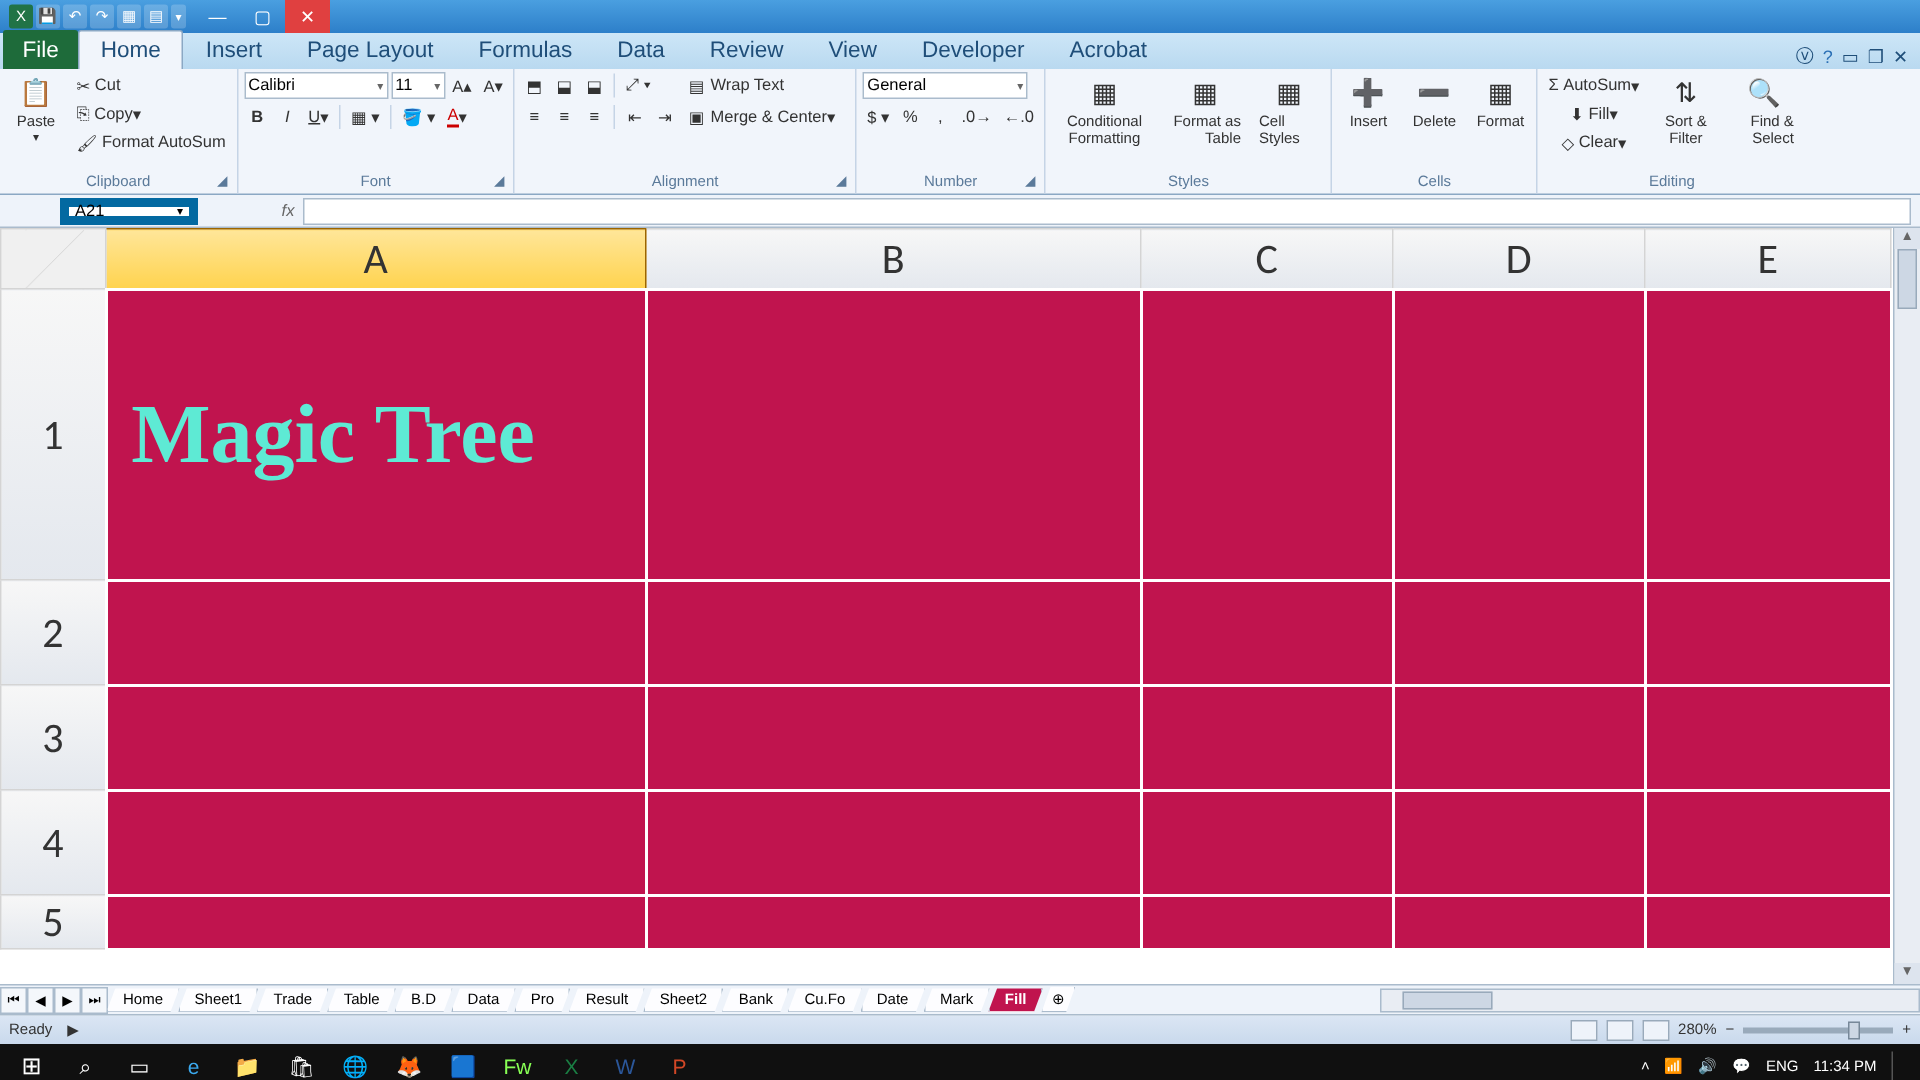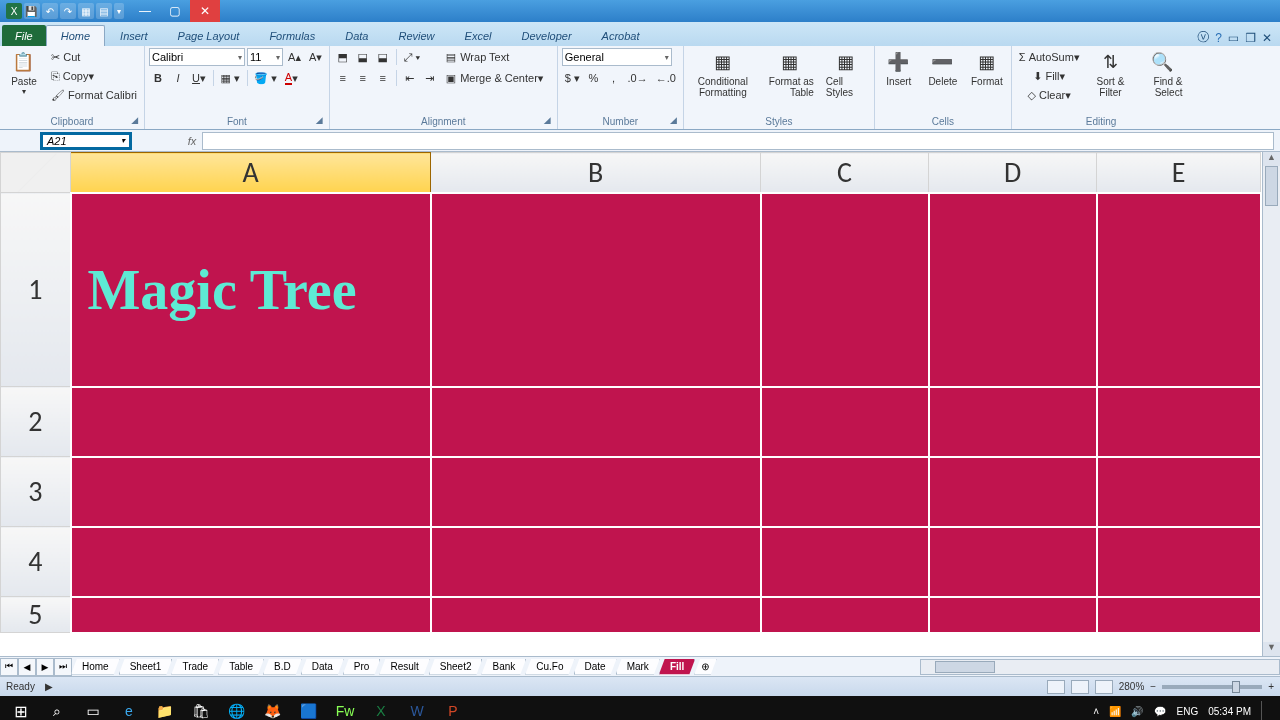--- a/index.html
+++ b/index.html
@@ -9,21 +9,21 @@
 .titlebar { height: 22px; background: linear-gradient(#4a9fe0, #2d7fc9); display: flex; align-items: center; color: #fff; }
 .titlebar .qat { display: flex; align-items: center; gap: 2px; padding: 0 6px; }
 .titlebar .qat-icon { width: 16px; height: 16px; background: rgba(255,255,255,.2); border-radius: 2px; display: flex; align-items: center; justify-content: center; font-size: 10px; }
 .titlebar .title { flex: 1; text-align: center; font-size: 12px; }
 .titlebar .winctrl { display: flex; }
 .titlebar .winctrl div { width: 30px; height: 22px; display: flex; align-items: center; justify-content: center; font-size: 12px; cursor: pointer; }
 .titlebar .winctrl .close { background: #e04040; }
 
 
 .tabs { height: 24px; background: linear-gradient(#cde6f7, #b9d9f0); display: flex; align-items: flex-end; padding-left: 2px; }
-.tab { padding: 4px 14px; font-size: 11px; color: #1f4e79; cursor: pointer; border: 1px solid transparent; border-bottom: none; font-style: italic; }
+.tab { padding: 4px 14px; font-size: 15px; color: #1f4e79; cursor: pointer; border: 1px solid transparent; border-bottom: none; }
 .tab.file { background: #1e6b3a; color: #fff; border-radius: 2px 2px 0 0; padding: 4px 12px; }
 .tab.active { background: #f1f5fb; border-color: #8ba8c4; border-radius: 2px 2px 0 0; }
 .tabs .right { margin-left: auto; display: flex; gap: 6px; padding-right: 8px; align-items: center; color: #1f4e79; font-size: 12px; }
 
 
 .ribbon { height: 84px; background: #f1f5fb; border-bottom: 1px solid #8ba8c4; display: flex; }
 .group { border-right: 1px solid #c5d4e6; display: flex; flex-direction: column; padding: 2px 4px 0 4px; }
 .group-body { flex: 1; display: flex; gap: 4px; align-items: flex-start; }
 .group-label { text-align: center; font-size: 10px; color: #5b7a9a; padding: 1px 0 2px; position: relative; }
 .group-label .dlg { position: absolute; right: 2px; top: 0; font-size: 9px; color: #5b7a9a; }
@@ -31,21 +31,21 @@
 .vbtn .ico { width: 24px; height: 24px; display: flex; align-items: center; justify-content: center; font-size: 18px; margin-bottom: 2px; }
 .stack { display: flex; flex-direction: column; gap: 1px; }
 .hrow { display: flex; gap: 2px; align-items: center; }
 .sbtn { min-width: 18px; height: 18px; border: 1px solid transparent; display: flex; align-items: center; justify-content: center; font-size: 11px; cursor: pointer; padding: 0 2px; color: #333; }
 .combo { height: 18px; border: 1px solid #abc; background: #fff; display: flex; align-items: center; padding: 0 2px; font-size: 11px; }
 .combo .dd { margin-left: auto; font-size: 8px; color: #666; padding-left: 3px; }
 .sep { width: 1px; height: 50px; background: #c5d4e6; margin: 4px 2px; }
 
 
 .fbar { height: 22px; border-bottom: 1px solid #abc; display: flex; align-items: center; background: #eef3fa; }
-.namebox { width: 92px; height: 18px; border: 3px solid #0369a1; background: #fff; margin-left: 40px; display: flex; align-items: center; padding: 0 4px; font-size: 11px; font-style: italic; }
+.namebox { width: 92px; height: 18px; border: 6px solid #0369a1; background: #fff; margin-left: 40px; display: flex; align-items: center; padding: 0 4px; font-size: 11px; }
 .namebox .dd { margin-left: auto; font-size: 8px; }
 .fxlabel { width: 20px; text-align: center; font-style: italic; color: #666; margin-left: 50px; }
 .fxinput { flex: 1; height: 18px; border: 1px solid #abc; background: #fff; margin-right: 6px; }
 
 
 .gridwrap { position: relative; height: 504px; overflow: hidden; display: flex; }
 .gridmain { flex: 1; overflow: hidden; position: relative; }
 table.sheet { border-collapse: collapse; table-layout: fixed; }
 table.sheet th, table.sheet td { border: 1px solid #d4d4d4; }
 table.sheet thead th { background: linear-gradient(#f7f7f7,#e4e8ee); height: 40px; font-weight: normal; font-size: 28px; color: #333; font-family: Calibri, sans-serif; }
@@ -107,21 +107,21 @@
 </div>
 
 <div class="tabs">
   <div class="tab file">File</div>
   <div class="tab active">Home</div>
   <div class="tab">Insert</div>
   <div class="tab">Page Layout</div>
   <div class="tab">Formulas</div>
   <div class="tab">Data</div>
   <div class="tab">Review</div>
-  <div class="tab">Excel</div>
+  <div class="tab">View</div>
   <div class="tab">Developer</div>
   <div class="tab">Acrobat</div>
   <div class="right">
     <span>ⓥ</span>
     <span style="color:#2a6fb5">?</span>
     <span>▭</span>
     <span>❐</span>
     <span>✕</span>
   </div>
 </div>
@@ -136,21 +136,21 @@
         <span style="font-size:8px">▾</span>
       </div>
       <div class="stack">
         <div class="hrow">
             <span class="sbtn">✂ <span style="margin-left:3px">Cut</span></span>
           </div>
         <div class="hrow">
             <span class="sbtn">⎘ <span style="margin-left:3px">Copy</span> ▾</span>
           </div>
         <div class="hrow">
-            <span class="sbtn">🖌 <span style="margin-left:3px">Format Calibri</span></span>
+            <span class="sbtn">🖌 <span style="margin-left:3px">Format AutoSum</span></span>
           </div>
       </div>
     </div>
     <div class="group-label"><span>Clipboard</span><span class="dlg">◢</span></div>
   </div>
 
   <div class="group">
     <div class="group-body">
       <div class="stack" style="gap:3px">
         <div class="hrow">
@@ -425,16 +425,16 @@
   <div class="tb" style="color:#8f5;">Fw</div>
   <div class="tb" style="color:#1a7e43">X</div>
   <div class="tb" style="color:#2b579a">W</div>
   <div class="tb" style="color:#d24726">P</div>
   <div class="tray">
     <span>˄</span>
     <span>📶</span>
     <span>🔊</span>
     <span>💬</span>
     <span>ENG</span>
-    <span>05:34 PM</span>
+    <span>11:34 PM</span>
     <span style="border-left:1px solid #555;padding-left:6px;height:20px"></span>
   </div>
 </div>
 
 </body></html>

